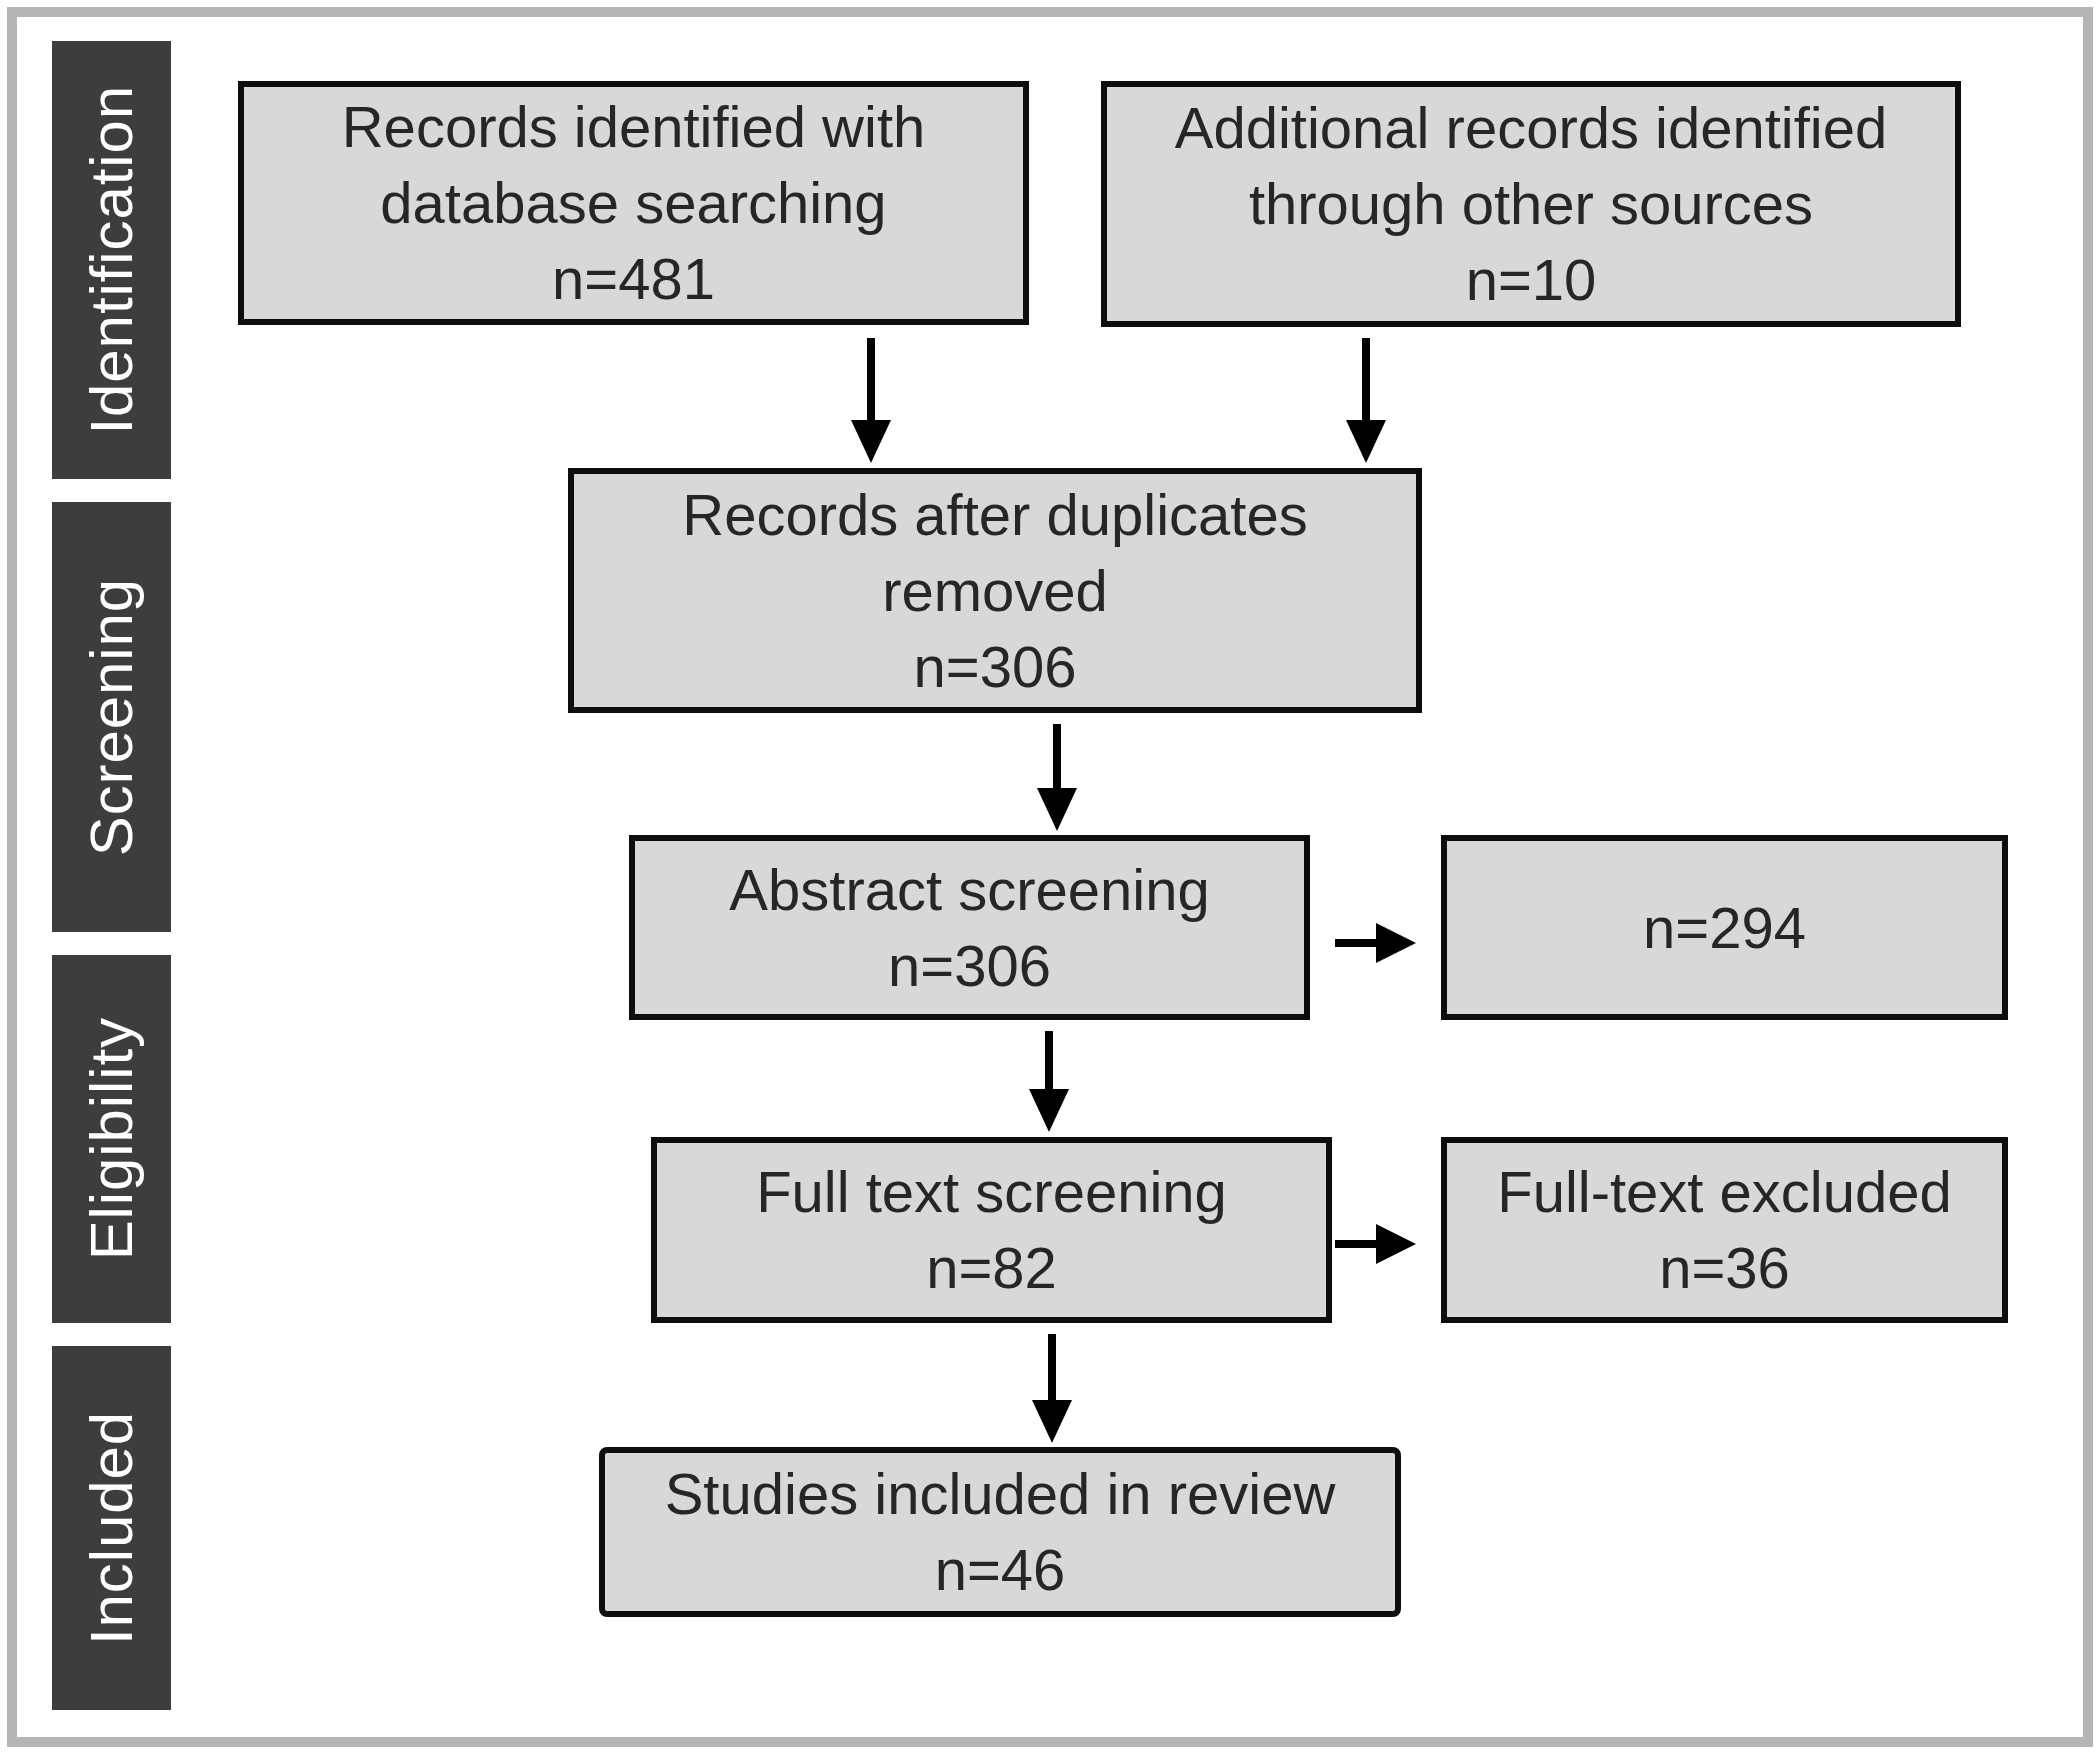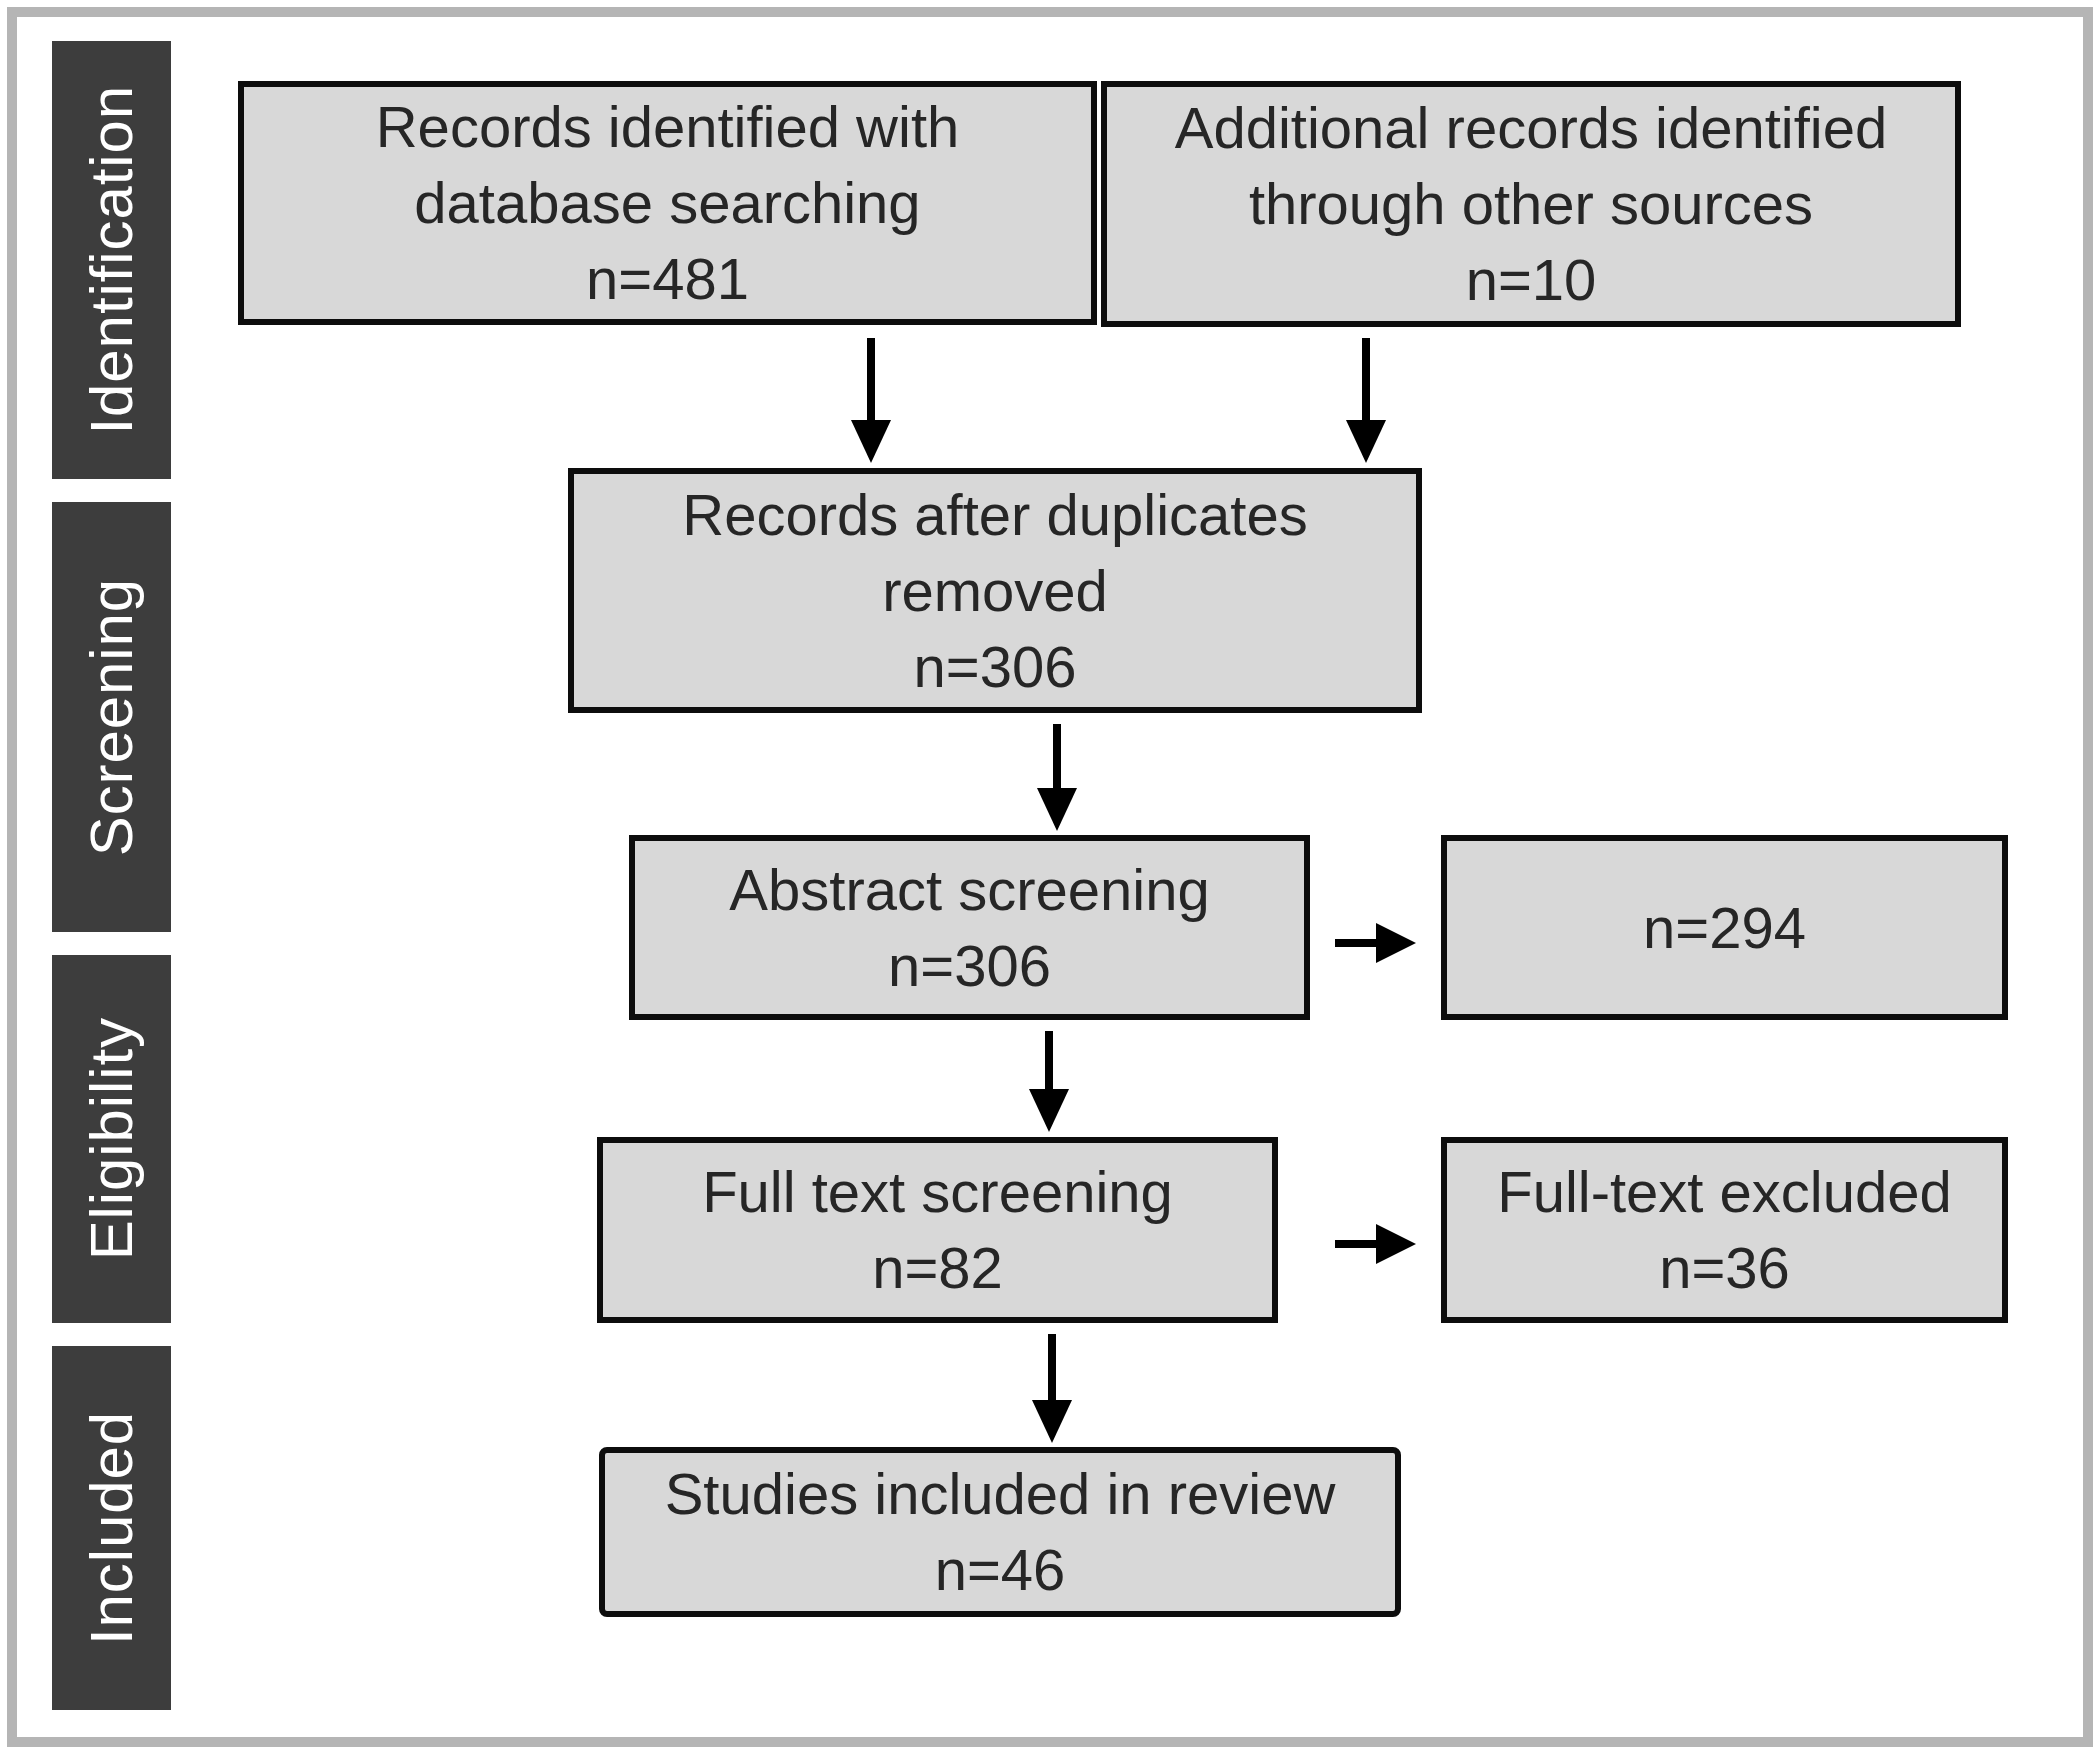--- a/index.html
+++ b/index.html
@@ -119,21 +119,21 @@
   <div class="stage" style="top:502px;height:430px;">
     <span class="vlabel">Screening</span>
   </div>
   <div class="stage" style="top:955px;height:368px;">
     <span class="vlabel">Eligibility</span>
   </div>
   <div class="stage" style="top:1346px;height:364px;">
     <span class="vlabel">Included</span>
   </div>
 
-  <div class="fbox" style="left:238px;top:81px;width:859px;height:244px;">
+  <div class="fbox" style="left:238px;top:81px;width:791px;height:244px;">
     <div class="line">Records identified with</div>
     <div class="line">database searching</div>
     <div class="line">n=481</div>
   </div>
 
   <div class="fbox" style="left:1101px;top:81px;width:860px;height:246px;">
     <div class="line">Additional records identified</div>
     <div class="line">through other sources</div>
     <div class="line">n=10</div>
   </div>
@@ -146,21 +146,21 @@
 
   <div class="fbox" style="left:629px;top:835px;width:681px;height:185px;">
     <div class="line">Abstract screening</div>
     <div class="line">n=306</div>
   </div>
 
   <div class="fbox" style="left:1441px;top:835px;width:567px;height:185px;">
     <div class="line">n=294</div>
   </div>
 
-  <div class="fbox" style="left:597px;top:1137px;width:681px;height:186px;">
+  <div class="fbox" style="left:651px;top:1137px;width:681px;height:186px;">
     <div class="line">Full text screening</div>
     <div class="line">n=82</div>
   </div>
 
   <div class="fbox" style="left:1441px;top:1137px;width:567px;height:186px;">
     <div class="line">Full-text excluded</div>
     <div class="line">n=36</div>
   </div>
 
   <div class="fbox" style="left:599px;top:1447px;width:802px;height:170px;border-radius:8px;">

